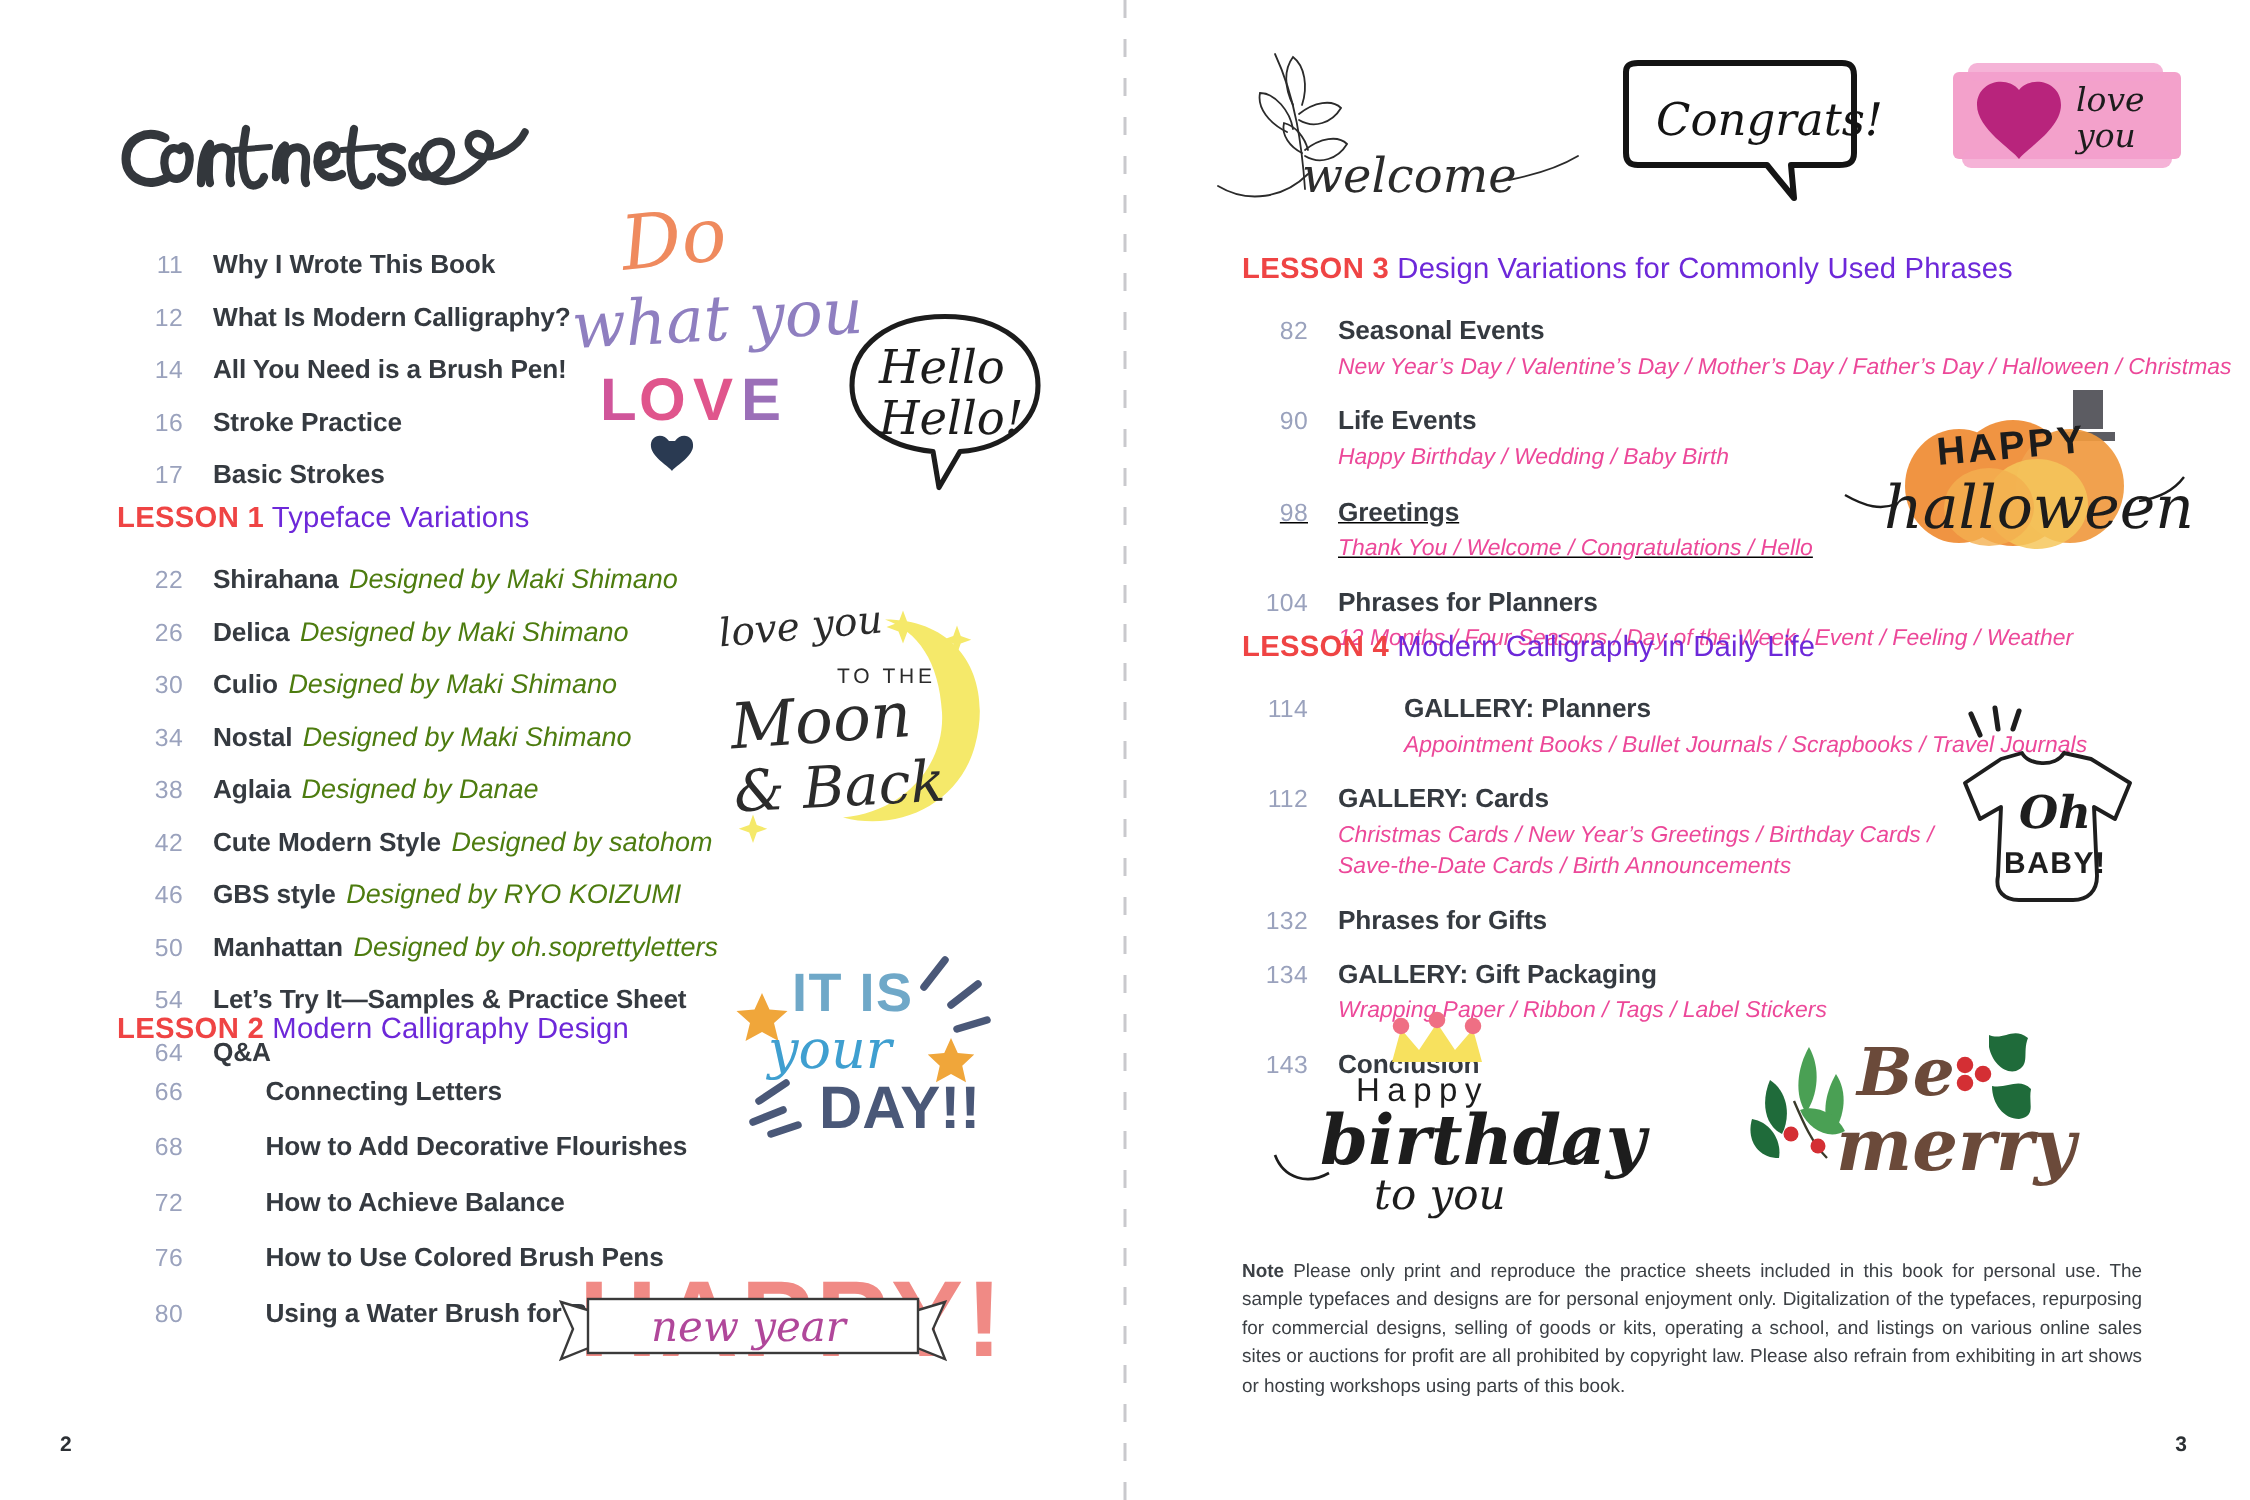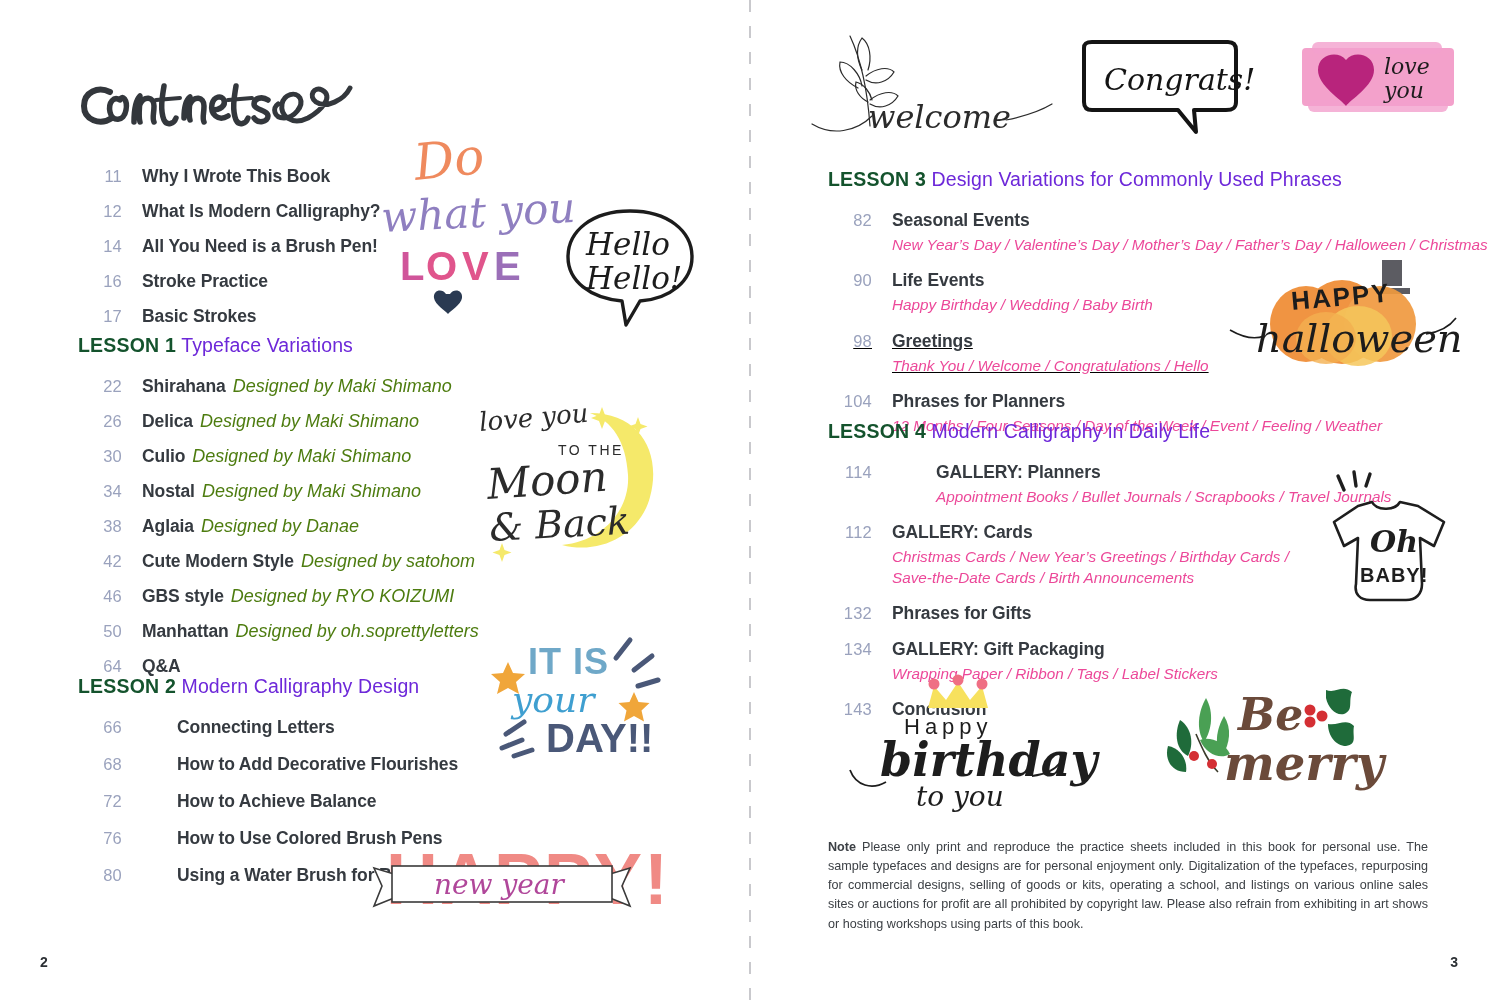--- a/index.html
+++ b/index.html
@@ -38,21 +38,21 @@
   
   .toc-block { position: absolute; }
 
   .lesson-head {
     font-size: 19.5px;
     letter-spacing: .1px;
     color: #9aa2bd;
     margin-bottom: 19px;
     white-space: nowrap;
   }
-  .lesson-head .lbl { font-weight: 700; color: #14532d; letter-spacing: .2px; }
+  .lesson-head .lbl { font-weight: 700; color: #ef4444; letter-spacing: .2px; }
   .lesson-head .ttl { font-weight: 400; color: #6d28d9; }
 
   .row { display: flex; align-items: baseline; margin-bottom: 13px; }
   .row .num {
     color: #9aa2bd;
     font-size: 16.5px;
     width: 44px;
     text-align: right;
     flex: 0 0 44px;
     letter-spacing: .2px;
@@ -220,20 +220,26 @@
             <div class="title"><span>GBS style</span><span class="desg">Designed by RYO KOIZUMI</span></div>
           </div>
       </div>
       <div class="row">
         <div class="num">50</div>
         <div class="body">
             <div class="title"><span>Manhattan</span><span class="desg">Designed by oh.soprettyletters</span></div>
           </div>
       </div>
       <div class="row">
+        <div class="num">54</div>
+        <div class="body">
+            <div class="title"><span>Let’s Try It—Samples &amp; Practice Sheet</span></div>
+          </div>
+      </div>
+      <div class="row">
         <div class="num">64</div>
         <div class="body">
             <div class="title"><span>Q&amp;A</span></div>
           </div>
       </div>
     </div>
 
     <div class="toc-block rows-loose" style="left:78px; top:675px; width:420px;">
       <div class="lesson-head">
         <span class="lbl">LESSON 2</span>
@@ -462,21 +468,21 @@
         </div>
       </div>
       <div class="row">
         <div class="num">143</div>
         <div class="body">
           <div class="title">Conclusion</div>
         </div>
       </div>
     </div>
 
-    <div class="art" style="left:564px; top:468px;">
+    <div class="art" style="left:540px; top:468px;">
       <svg width="150" height="150" viewBox="0 0 150 150">
         <g stroke="#1e1e1e" stroke-width="3.4" stroke-linecap="round">
           <line x1="30" y1="22" x2="24" y2="8"></line>
           <line x1="42" y1="18" x2="40" y2="4"></line>
           <line x1="52" y1="18" x2="56" y2="6"></line>
         </g>
         <path d="M58 34 C62 42, 80 44, 86 34 L104 38 L130 54 L120 78 L106 70 L108 116 C108 126, 102 132, 92 132 L56 132 C46 132, 40 126, 42 116 L44 70 L30 78 L20 54 L44 38 Z" fill="#ffffff" stroke="#1e1e1e" stroke-width="2.6" stroke-linejoin="round"></path>
         <text x="56" y="84" class="scriptfont" font-weight="700" font-size="30" fill="#1e1e1e">Oh</text>
         <text x="46" y="114" font-family="'Liberation Sans', sans-serif" font-size="20" font-weight="700" fill="#1e1e1e" letter-spacing="1">BABY!</text>
       </svg>

